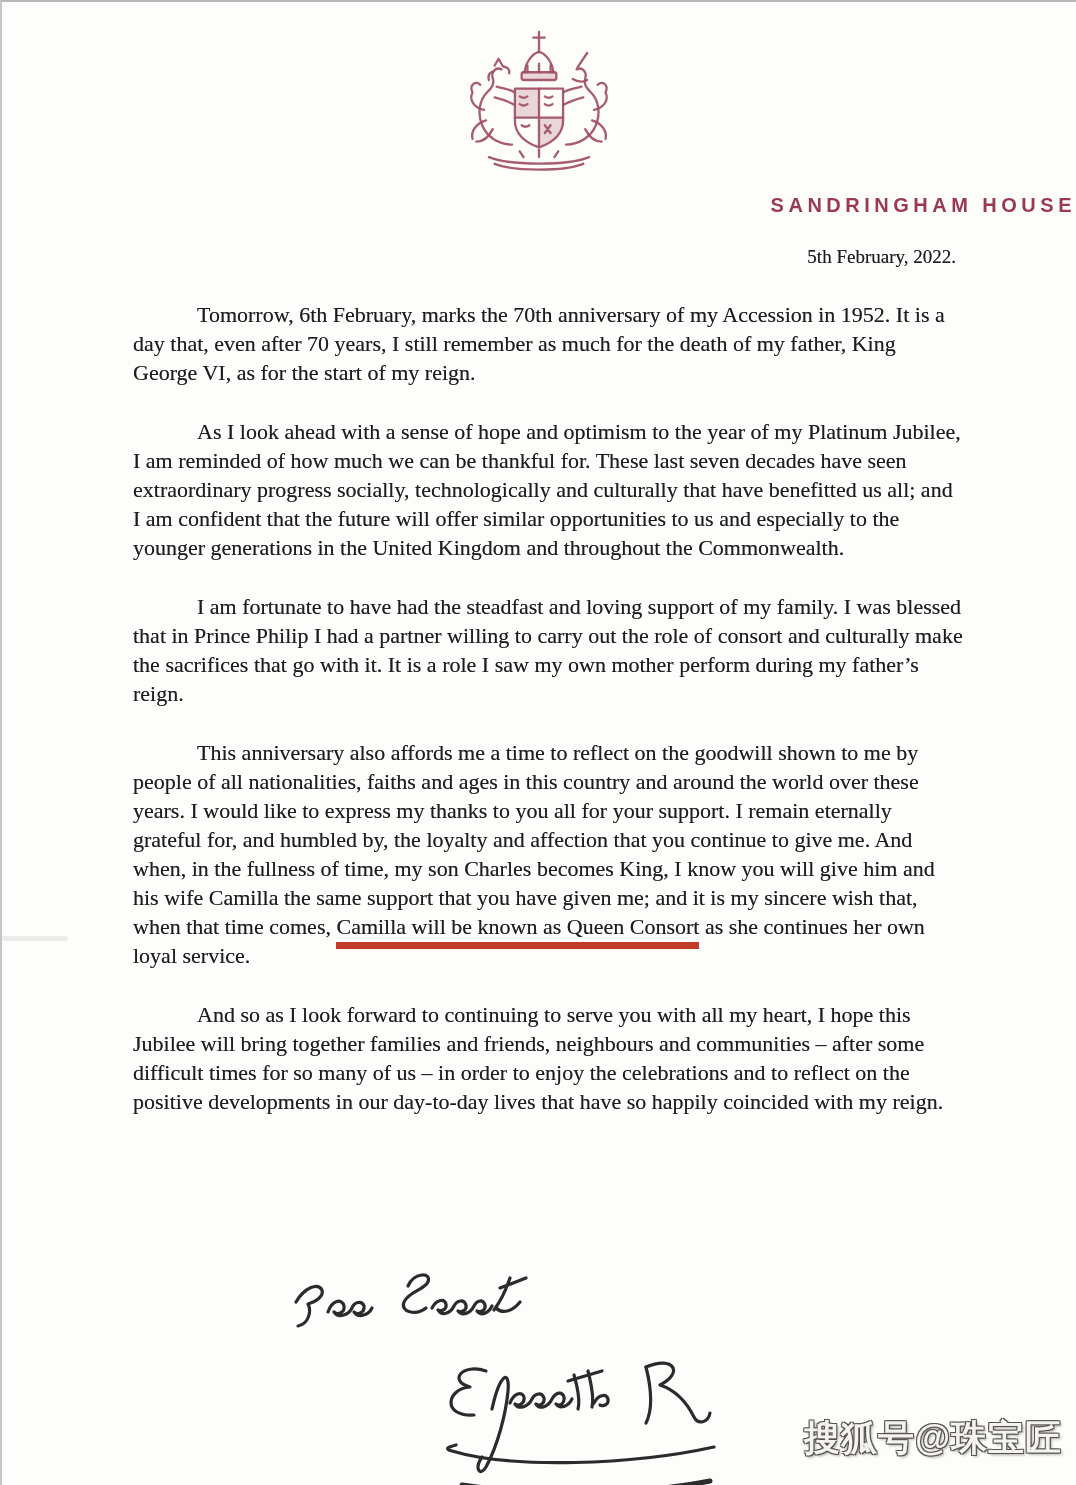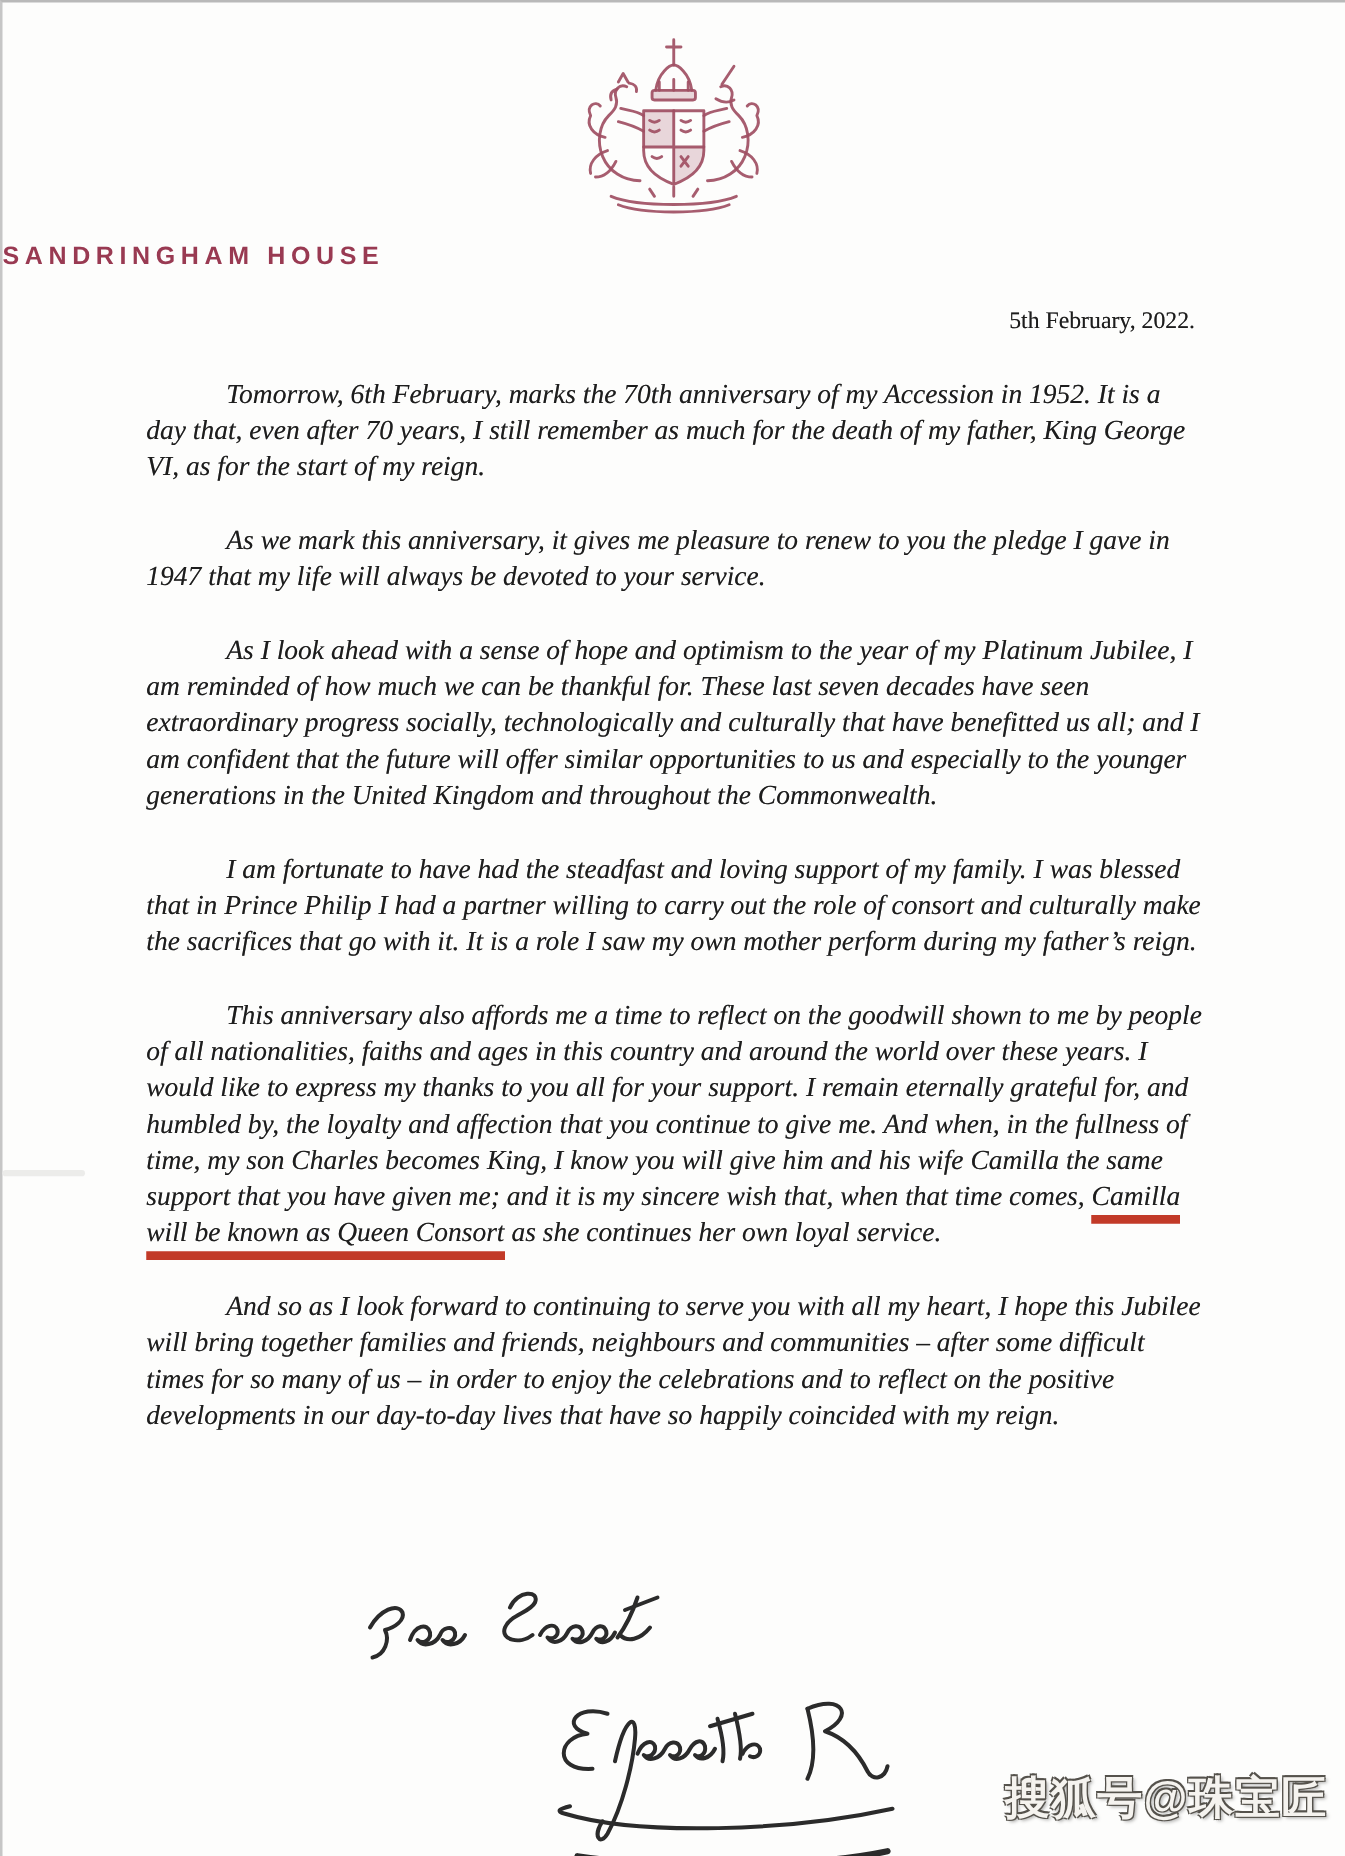--- a/index.html
+++ b/index.html
@@ -26,38 +26,38 @@
   .scan-streak{
     position:absolute;left:0;top:934px;width:66px;height:5px;
     background:#ececea;border-radius:3px;
   }
   .crest{
     position:absolute;top:26px;left:50%;transform:translateX(-50%);
     width:212px;height:156px;
   }
   .house-name{
     position:absolute;top:192px;left:0;width:100%;
-    text-align:left;
+    text-align:right;
     font-family:"Liberation Sans", sans-serif;
     font-weight:bold;
     font-size:20px;
     letter-spacing:4.5px;
     color:var(--house);
   }
   .date-line{
     position:absolute;top:244px;right:120px;
     font-size:19px;color:var(--ink);
     text-shadow:0 0 .4px rgba(20,20,20,.55);
   }
   .body-text{
     position:absolute;top:298px;left:115px;width:848px;
     font-size:22px;line-height:29px;color:var(--ink);
     text-shadow:0 0 .4px rgba(20,20,20,.55);
   }
-  .body-text p{margin:0 0 30px 0;text-indent:64px;font-style:italic;}
+  .body-text p{margin:0 0 30px 16px;text-indent:64px;}
   .body-text p:last-child{margin-bottom:0;}
   .red-underline{
     border-bottom:7px solid var(--red);
     padding-bottom:3px;
   }
   .closing-svg{
     position:absolute;left:278px;top:1256px;width:260px;height:95px;
   }
   .signature-svg{
     position:absolute;left:420px;top:1345px;width:300px;height:150px;
@@ -118,21 +118,20 @@
     <path class="crest-stroke" d="M64,140 C84,148 136,148 156,140"></path>
     <path class="crest-stroke" d="M90,127 l4,6 M110,125 v8 M130,127 l-4,6"></path>
   </svg>
 
   <div class="house-name">SANDRINGHAM HOUSE</div>
 
   <div class="date-line">5th February, 2022.</div>
 
   <div class="body-text">
     <p>Tomorrow, 6th February, marks the 70th anniversary of my Accession in 1952.  It is a day that, even after 70 years, I still remember as much for the death of my father, King George VI, as for the start of my reign.</p>
-    <p>As we mark this anniversary, it gives me pleasure to renew to you the pledge I gave in 1947 that my life will always be devoted to your service.</p>
     <p>As I look ahead with a sense of hope and optimism to the year of my Platinum Jubilee, I am reminded of how much we can be thankful for.  These last seven decades have seen extraordinary progress socially, technologically and culturally that have benefitted us all; and I am confident that the future will offer similar opportunities to us and especially to the younger generations in the United Kingdom and throughout the Commonwealth.</p>
     <p>I am fortunate to have had the steadfast and loving support of my family.  I was blessed that in Prince Philip I had a partner willing to carry out the role of consort and culturally make the sacrifices that go with it.  It is a role I saw my own mother perform during my father’s reign.</p>
     <p><span>This anniversary also affords me a time to reflect on the goodwill shown to me by people of all nationalities, faiths and ages in this country and around the world over these years.  I would like to express my thanks to you all for your support.  I remain eternally grateful for, and humbled by, the loyalty and affection that you continue to give me.  And when, in the fullness of time, my son Charles becomes King, I know you will give him and his wife Camilla the same support that you have given me; and it is my sincere wish that, when that time comes, </span><span class="red-underline">Camilla will be known as Queen Consort</span><span> as she continues her own loyal service.</span></p>
     <p>And so as I look forward to continuing to serve you with all my heart, I hope this Jubilee will bring together families and friends, neighbours and communities – after some difficult times for so many of us – in order to enjoy the celebrations and to reflect on the positive developments in our day-to-day lives that have so happily coincided with my reign.</p>
   </div>
 
   <svg class="closing-svg" viewBox="0 0 260 95" aria-hidden="true">
     <path class="hand" d="M16,44 C24,30 38,24 42,32 C44,38 36,44 28,46 C32,54 28,66 18,68"></path>
     <path class="hand" d="M48,54 C52,42 62,40 64,48 C65,54 58,58 54,54 C58,60 68,58 72,50 C74,44 82,42 84,48 C85,54 78,58 74,54 C78,60 88,58 92,50"></path>
     <path class="hand" d="M128,28 C134,14 152,14 148,24 C144,32 128,34 124,44 C120,54 136,58 146,50"></path>

